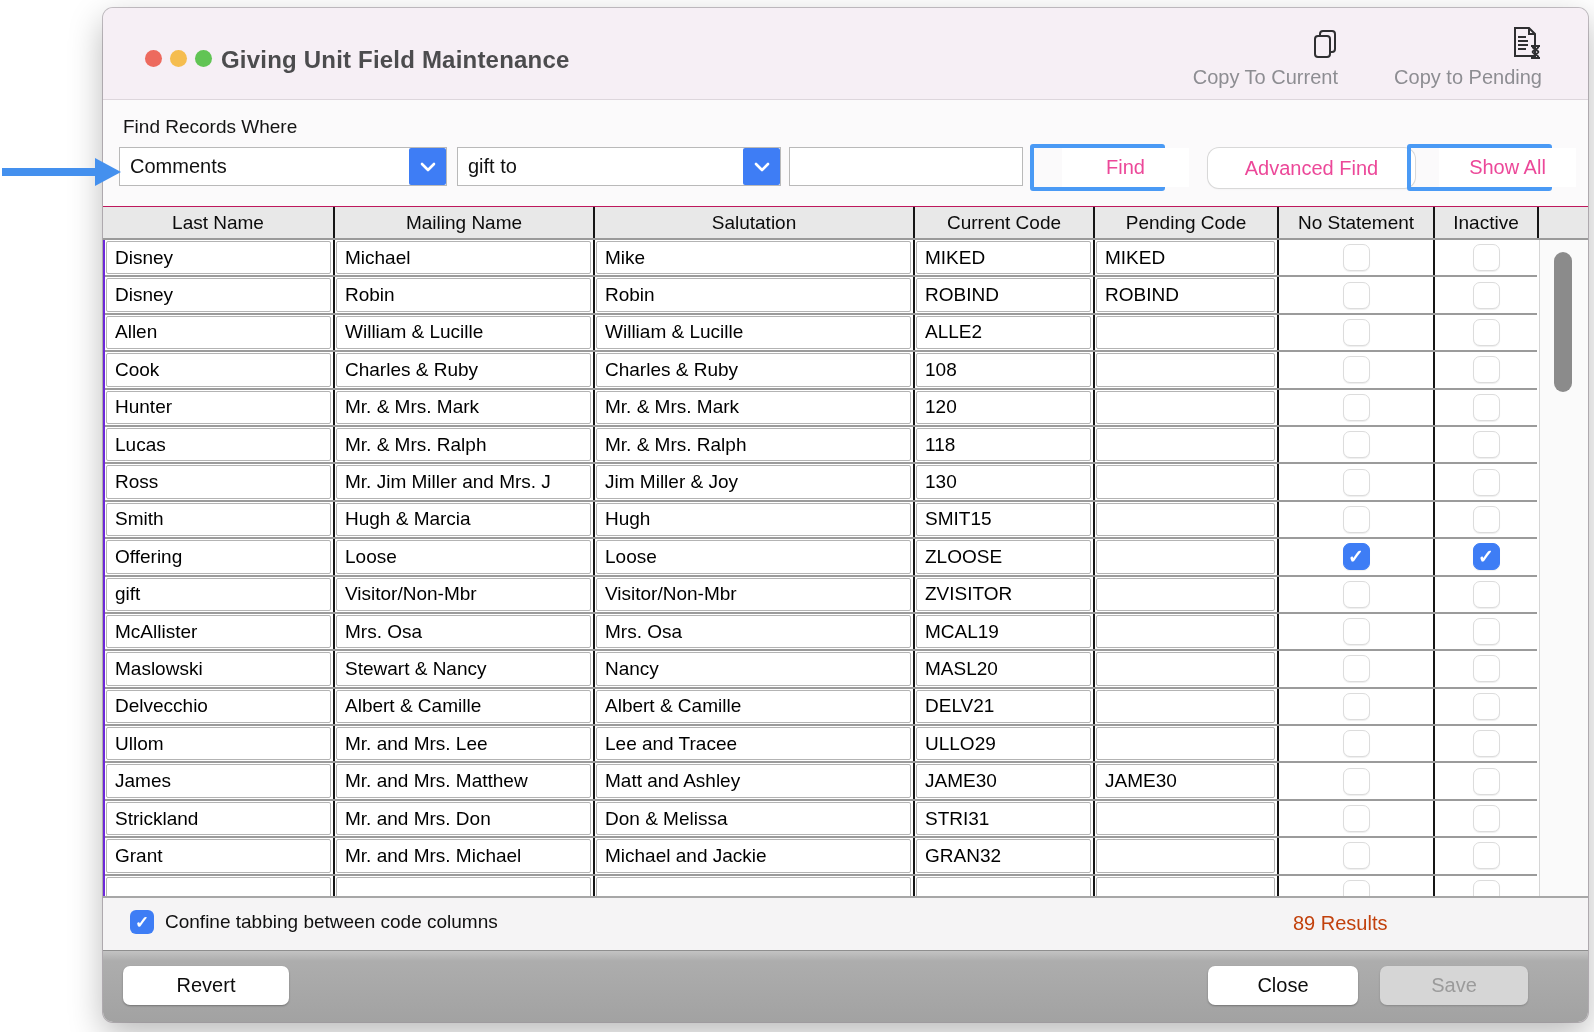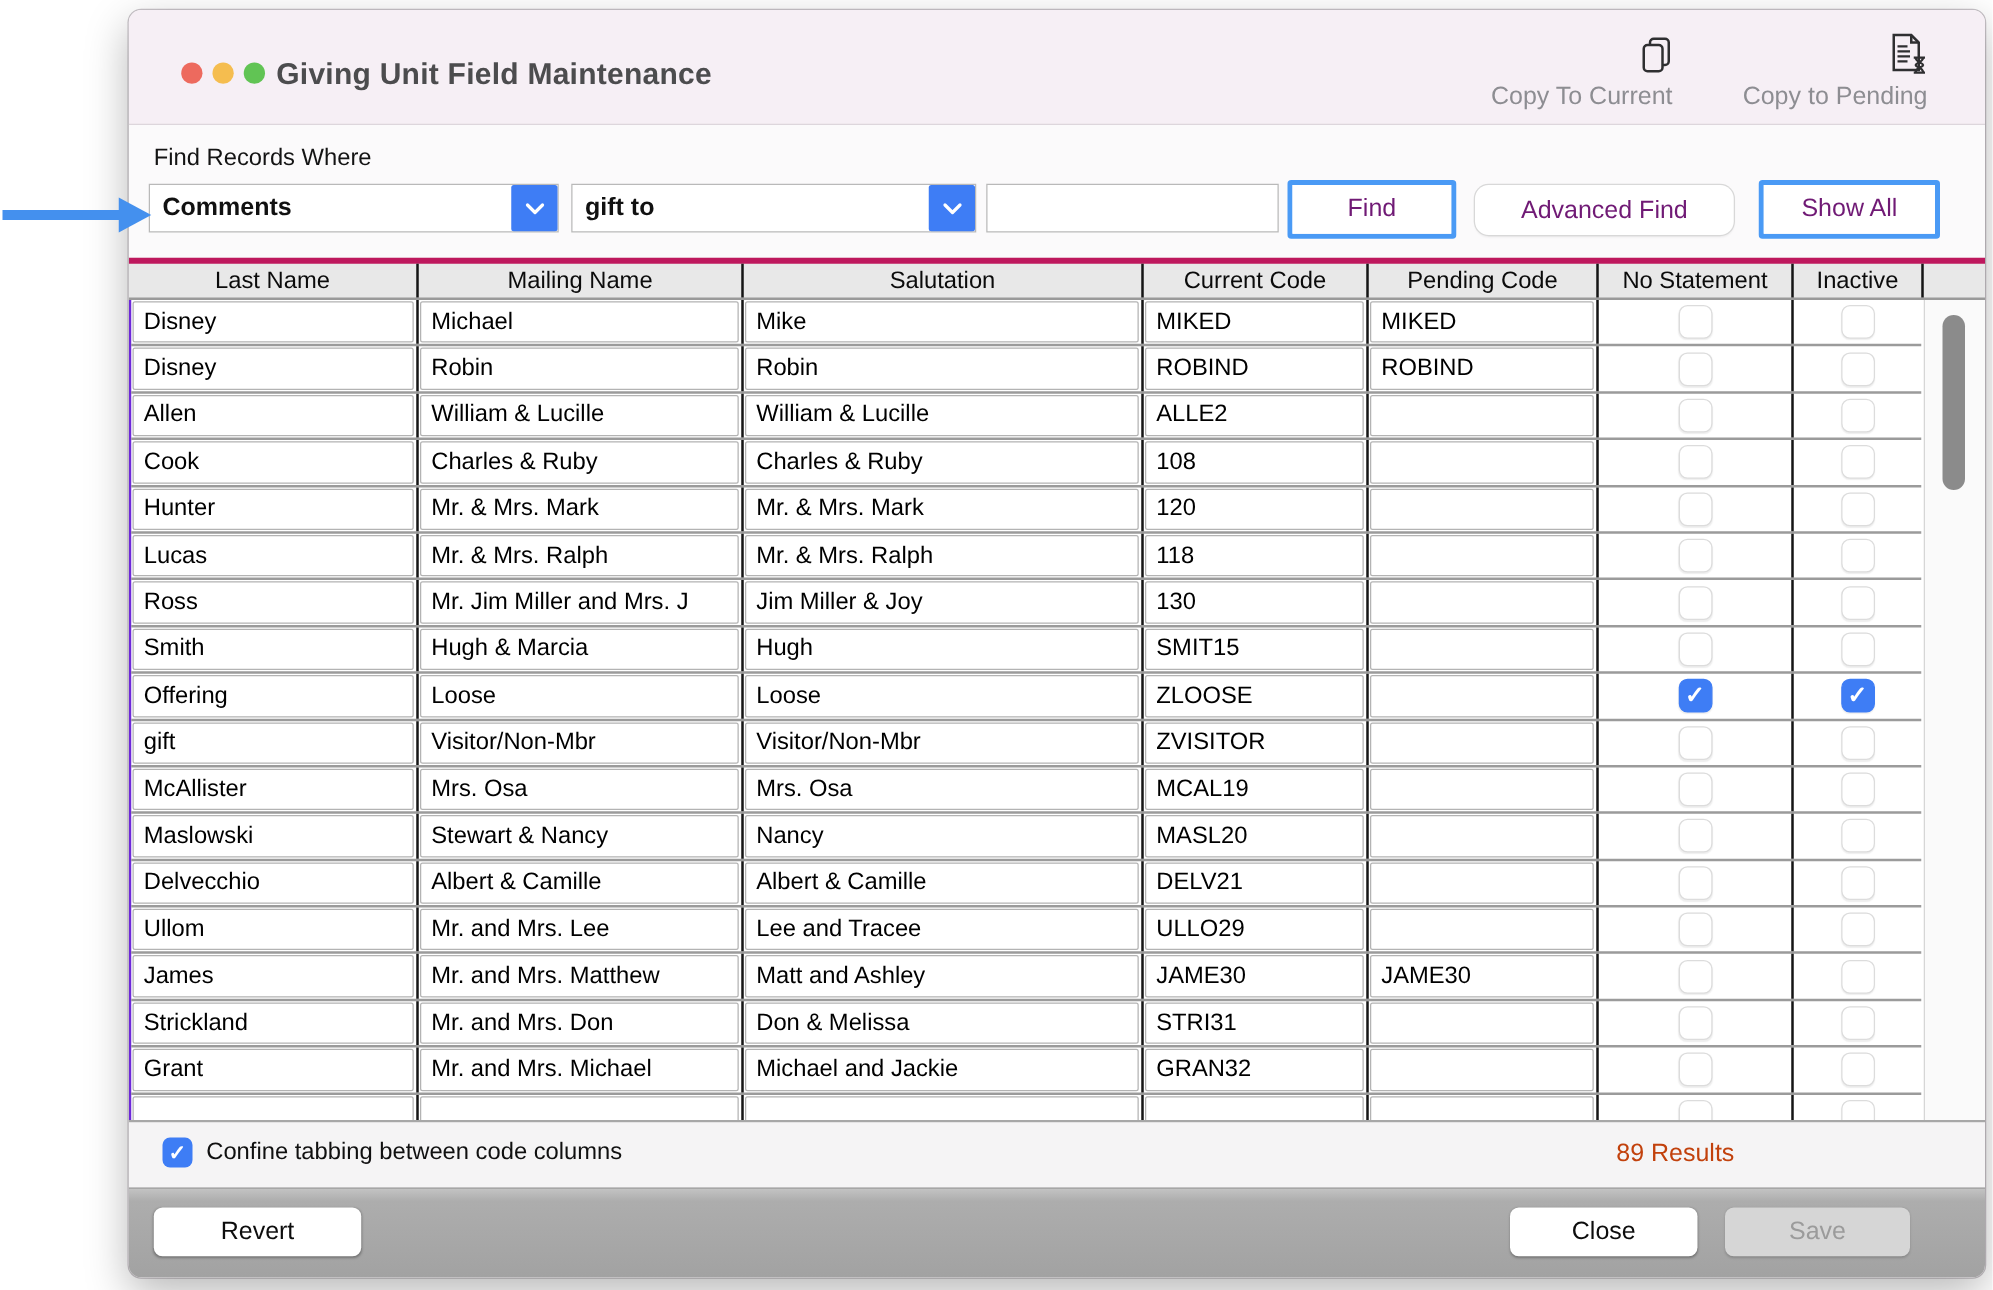--- a/index.html
+++ b/index.html
@@ -22,35 +22,35 @@
   .tool .glyph { height:36px; display:flex; align-items:flex-end; }
   .tool .tlabel { font-size:20px; color:#8d8d92; }
 
   
   .findbar { position:relative; height:106px; background:#fbfafb; flex:0 0 auto; }
   .find-label { position:absolute; left:20px; top:16px; font-size:19px; color:#141414; }
   .dropdown { position:absolute; top:47px; height:39px; background:#fff; border:1px solid #b9b9b9;
               display:flex; align-items:center; justify-content:space-between; }
   .dd-field { left:16px; width:328px; }
   .dd-op { left:354px; width:324px; }
-  .dd-text { font-size:20px; color:#111; padding-left:10px;font-weight:bold; }
+  .dd-text { font-size:20px; color:#111; padding-left:10px; }
   .dd-btn { width:37px; height:100%; background:#3e7df5; display:flex; align-items:center; justify-content:center; border-radius:2px; }
   .search-box { position:absolute; left:686px; top:47px; width:234px; height:39px; border:1px solid #b9b9b9;
                 background:#fff; font-size:20px; padding:0 8px; outline:none; font-family:"Liberation Sans",sans-serif; }
-  .btn { font-size:20px; color:#701a75; background:#fff; display:flex; align-items:center; justify-content:center; cursor:default; }
+  .btn { font-size:20px; color:#ec4899; background:#fff; display:flex; align-items:center; justify-content:center; cursor:default;margin-left:28px; }
   .btn-ring { position:absolute; top:44px; height:47px; border:4px solid #4a9af5; border-radius:3px; }
   .btn-ring .inner { width:100%; height:100%; background:#fff; display:flex; align-items:center; justify-content:center; }
   .btn-find { left:927px; width:135px; }
   .btn-showall { left:1304px; width:145px; }
   .btn-adv { position:absolute; left:1077px; top:48px; width:207px; height:40px; border-radius:11px;
              box-shadow:0 0 0 1px #d8d8d8, 0 1px 2px rgba(0,0,0,.08); }
 
   
   .thead { display:grid; grid-template-columns:230px 260px 320px 180px 184px 156px 104px 49px;
-           height:34px; background:#e8e8e8; border-top:5px solid #be185d; border-bottom:2px solid #9a9a9a; flex:0 0 auto; }
+           height:34px; background:#e8e8e8; border-top:1px solid #be185d; border-bottom:2px solid #9a9a9a; flex:0 0 auto; }
   .hcell { display:flex; align-items:center; justify-content:center; font-size:19px; color:#0b0b0b; border-left:2px solid #151515; overflow:hidden; white-space:nowrap; }
   .hcell:first-child { border-left:none; }
   .hcell.filler { border-left:2px solid #151515; }
   .tviewport { position:relative; height:658px; overflow:hidden; background:#fff; border-bottom:2px solid #a7a7a7; flex:0 0 auto; }
   .trows { width:1434px; border-left:2px solid #6d28d9;text-align:right; }
   .trow { display:grid; grid-template-columns:228px 260px 320px 180px 184px 156px 104px; height:37.4px; border-bottom:2px solid #9b9b9b; }
   .tcell { border-left:2px solid #151515; position:relative; overflow:hidden; }
   .tcell:first-child { border-left:none; }
   .field { position:absolute; left:1px; right:2px; top:1px; bottom:1px; border:1px solid #b3b3b3; border-radius:2px;
            display:flex; align-items:center; padding:0 8px; font-size:19px; color:#000; white-space:nowrap; overflow:hidden; background:#fff; }

